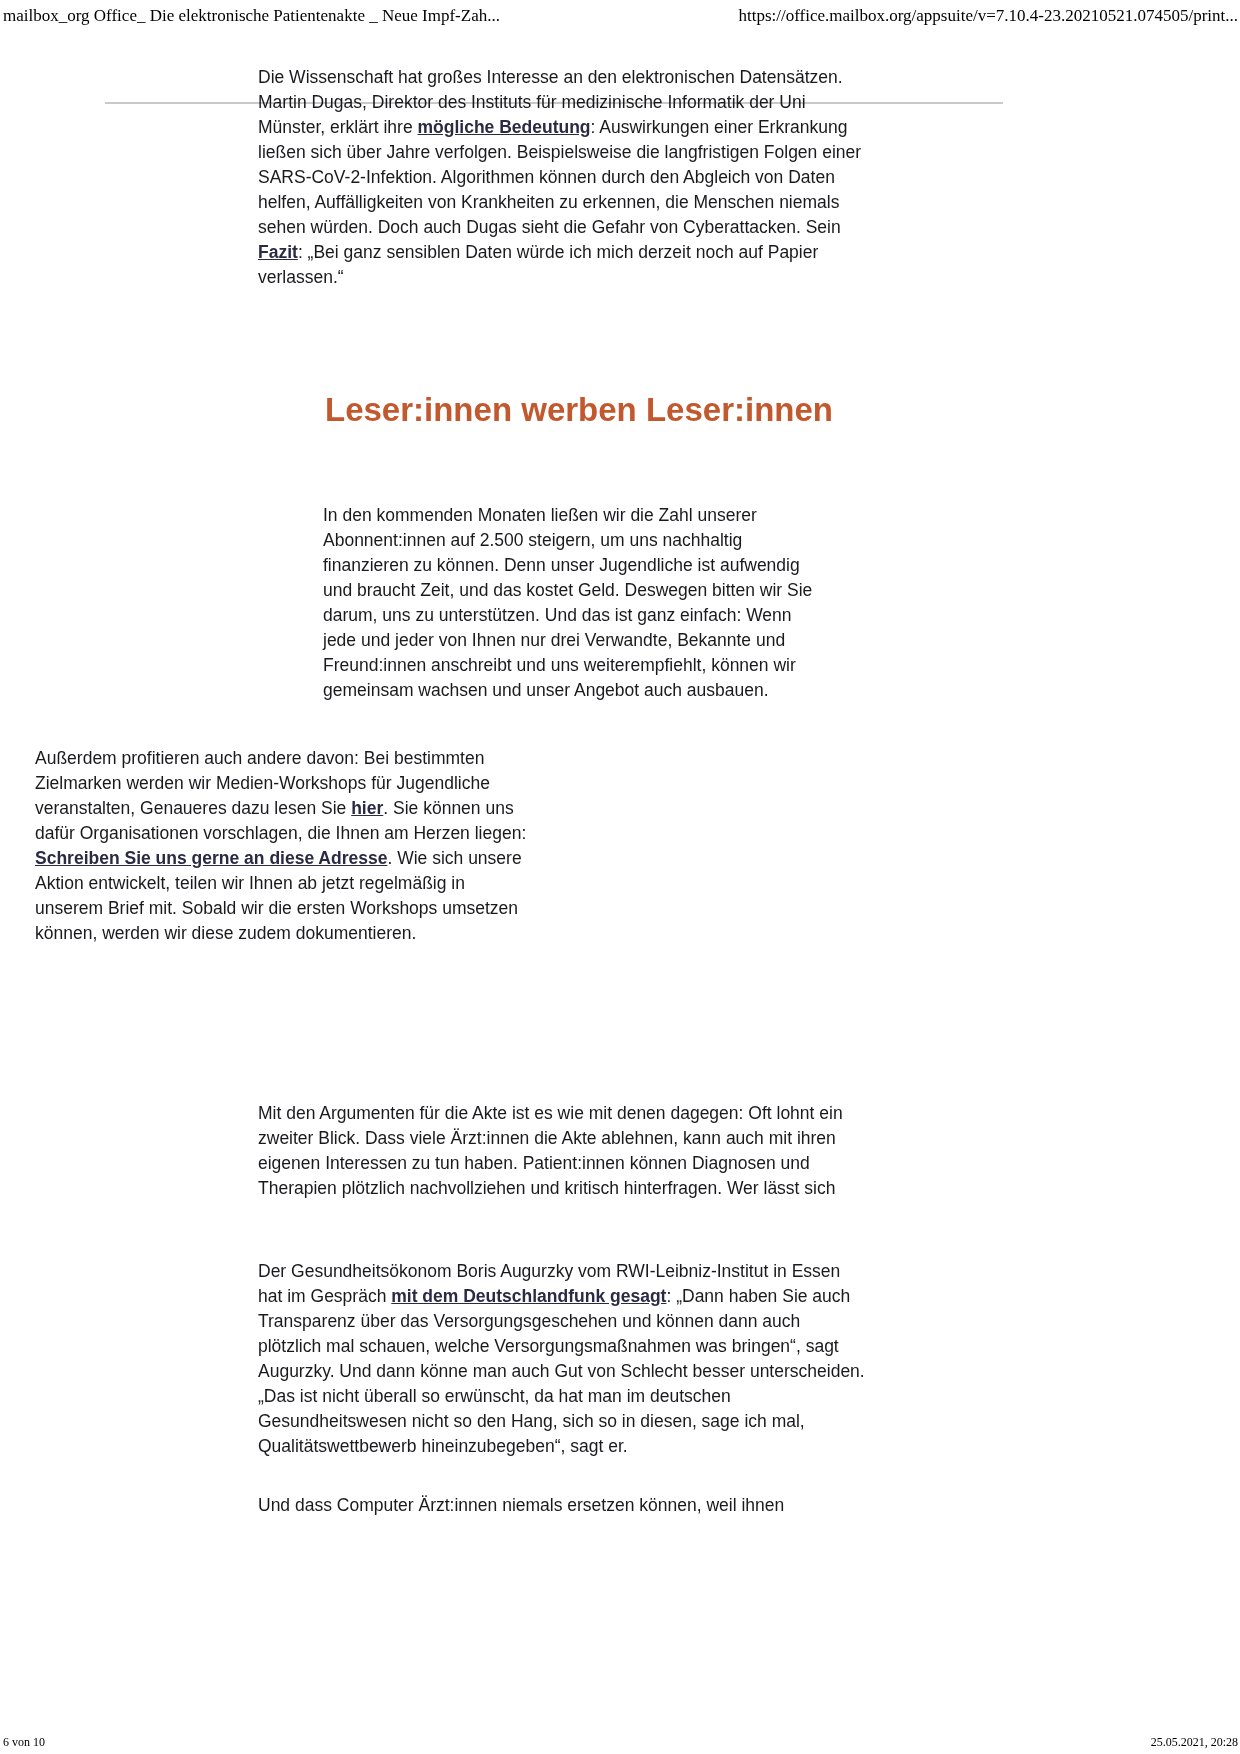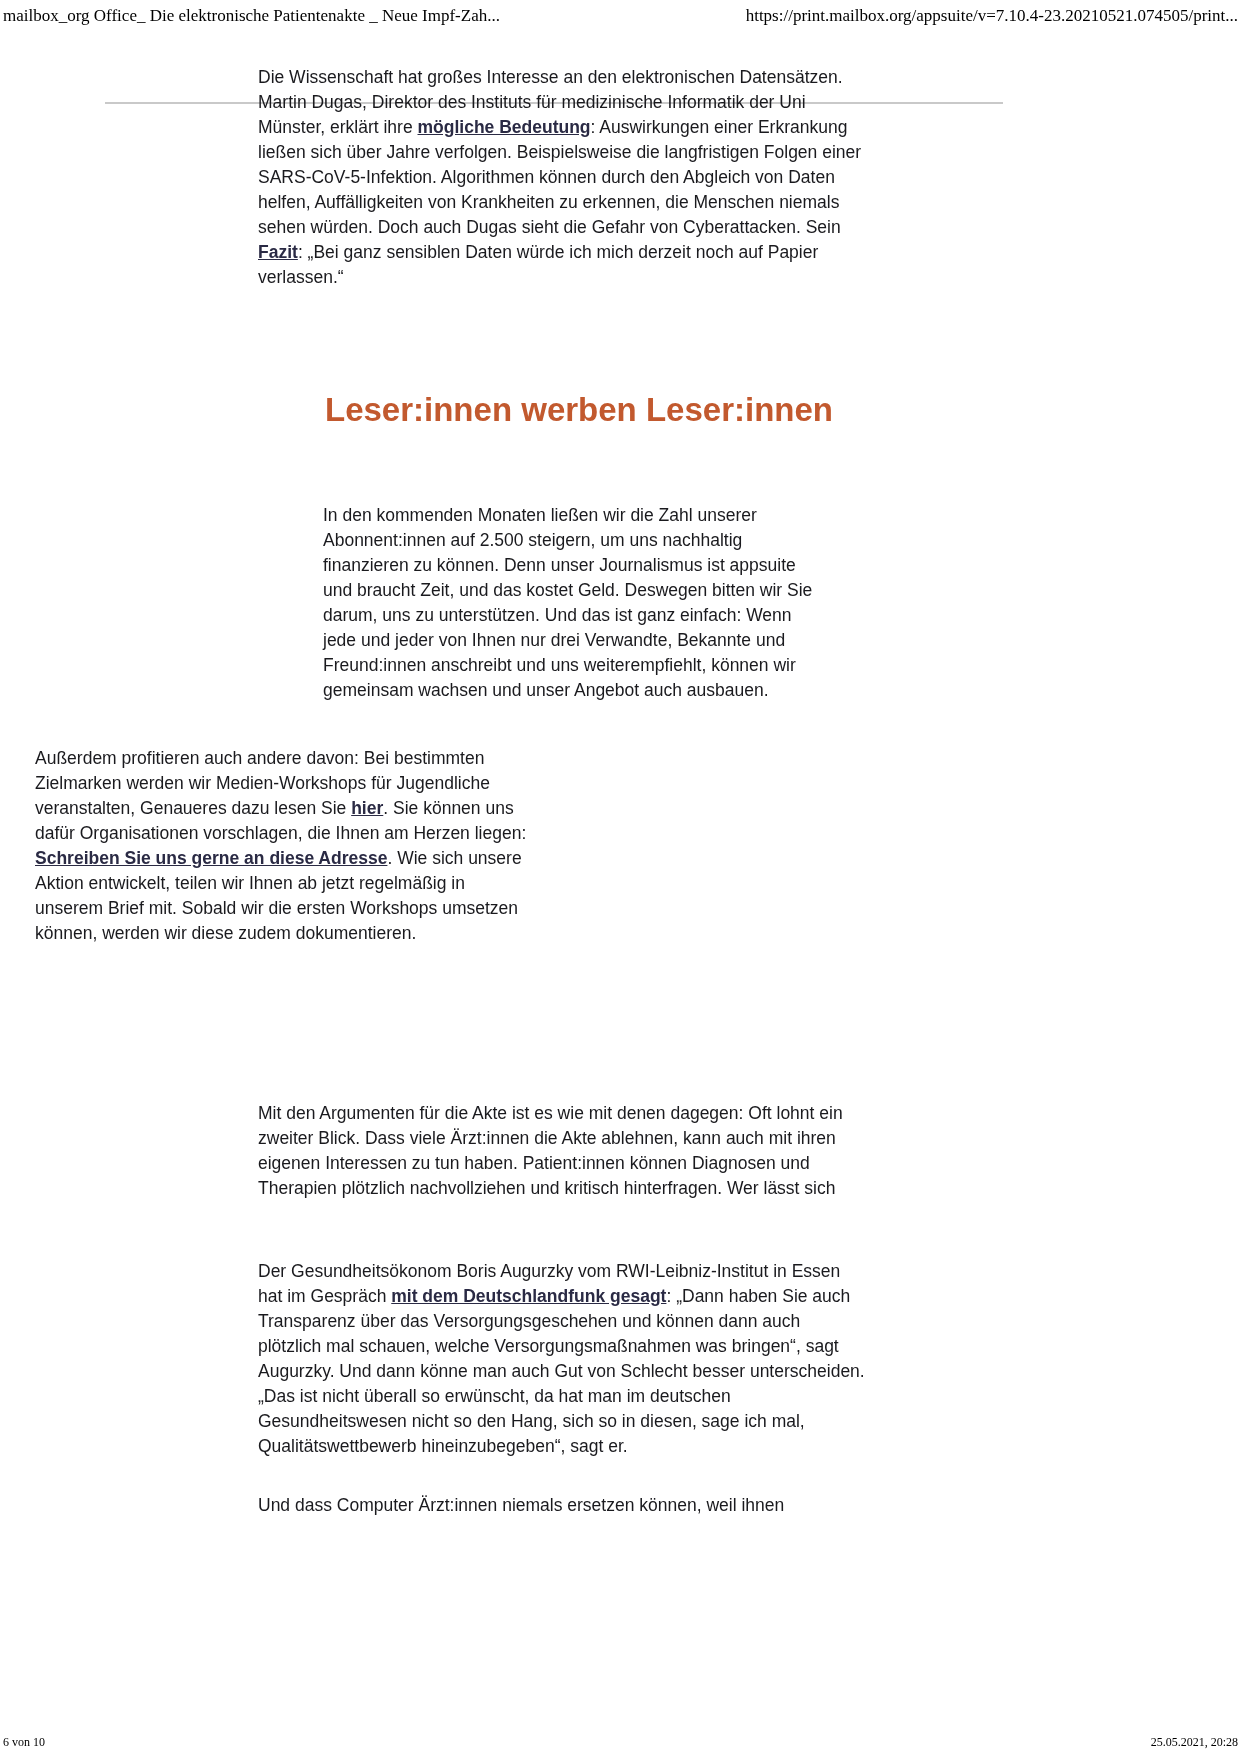--- a/index.html
+++ b/index.html
@@ -80,42 +80,42 @@
     white-space: nowrap;
   }
 </style>
 </head>
 <body>
 
 <div class="page">
 
   <div class="print-header">
     <span>mailbox_org Office_ Die elektronische Patientenakte _ Neue Impf-Zah...</span>
-    <span>https://print.mailbox.org/appsuite/v=7.10.4-23.20210521.074505/print...</span>
+    <span>https://office.mailbox.org/appsuite/v=7.10.4-23.20210521.074505/print...</span>
   </div>
 
   <div class="divider"></div>
 
   <main class="content">
       <p class="para indent-a" style="margin-top: 65px;">
         <span class="line"><span>Die Wissenschaft hat großes Interesse an den elektronischen Datensätzen.</span></span>
         <span class="line"><span>Martin Dugas, Direktor des Instituts für medizinische Informatik der Uni</span></span>
         <span class="line"><span>Münster, erklärt ihre </span><a class="inline-link">mögliche Bedeutung</a><span>: Auswirkungen einer Erkrankung</span></span>
         <span class="line"><span>ließen sich über Jahre verfolgen. Beispielsweise die langfristigen Folgen einer</span></span>
-        <span class="line"><span>SARS-CoV-5-Infektion. Algorithmen können durch den Abgleich von Daten</span></span>
+        <span class="line"><span>SARS-CoV-2-Infektion. Algorithmen können durch den Abgleich von Daten</span></span>
         <span class="line"><span>helfen, Auffälligkeiten von Krankheiten zu erkennen, die Menschen niemals</span></span>
         <span class="line"><span>sehen würden. Doch auch Dugas sieht die Gefahr von Cyberattacken. Sein</span></span>
         <span class="line"><a class="inline-link">Fazit</a><span>: „Bei ganz sensiblen Daten würde ich mich derzeit noch auf Papier</span></span>
         <span class="line"><span>verlassen.“</span></span>
       </p>
       <h1 class="heading" style="margin-top: 100px;">Leser:innen werben Leser:innen</h1>
       <p class="para indent-b" style="margin-top: 73px;">
         <span class="line"><span>In den kommenden Monaten ließen wir die Zahl unserer</span></span>
         <span class="line"><span>Abonnent:innen auf 2.500 steigern, um uns nachhaltig</span></span>
-        <span class="line"><span>finanzieren zu können. Denn unser Journalismus ist appsuite</span></span>
+        <span class="line"><span>finanzieren zu können. Denn unser Jugendliche ist aufwendig</span></span>
         <span class="line"><span>und braucht Zeit, und das kostet Geld. Deswegen bitten wir Sie</span></span>
         <span class="line"><span>darum, uns zu unterstützen. Und das ist ganz einfach: Wenn</span></span>
         <span class="line"><span>jede und jeder von Ihnen nur drei Verwandte, Bekannte und</span></span>
         <span class="line"><span>Freund:innen anschreibt und uns weiterempfiehlt, können wir</span></span>
         <span class="line"><span>gemeinsam wachsen und unser Angebot auch ausbauen.</span></span>
       </p>
       <p class="para indent-b" style="margin-top: 43px; margin-left: 35px;">
         <span class="line"><span>Außerdem profitieren auch andere davon: Bei bestimmten</span></span>
         <span class="line"><span>Zielmarken werden wir Medien-Workshops für Jugendliche</span></span>
         <span class="line"><span>veranstalten, Genaueres dazu lesen Sie </span><a class="inline-link">hier</a><span>. Sie können uns</span></span>

